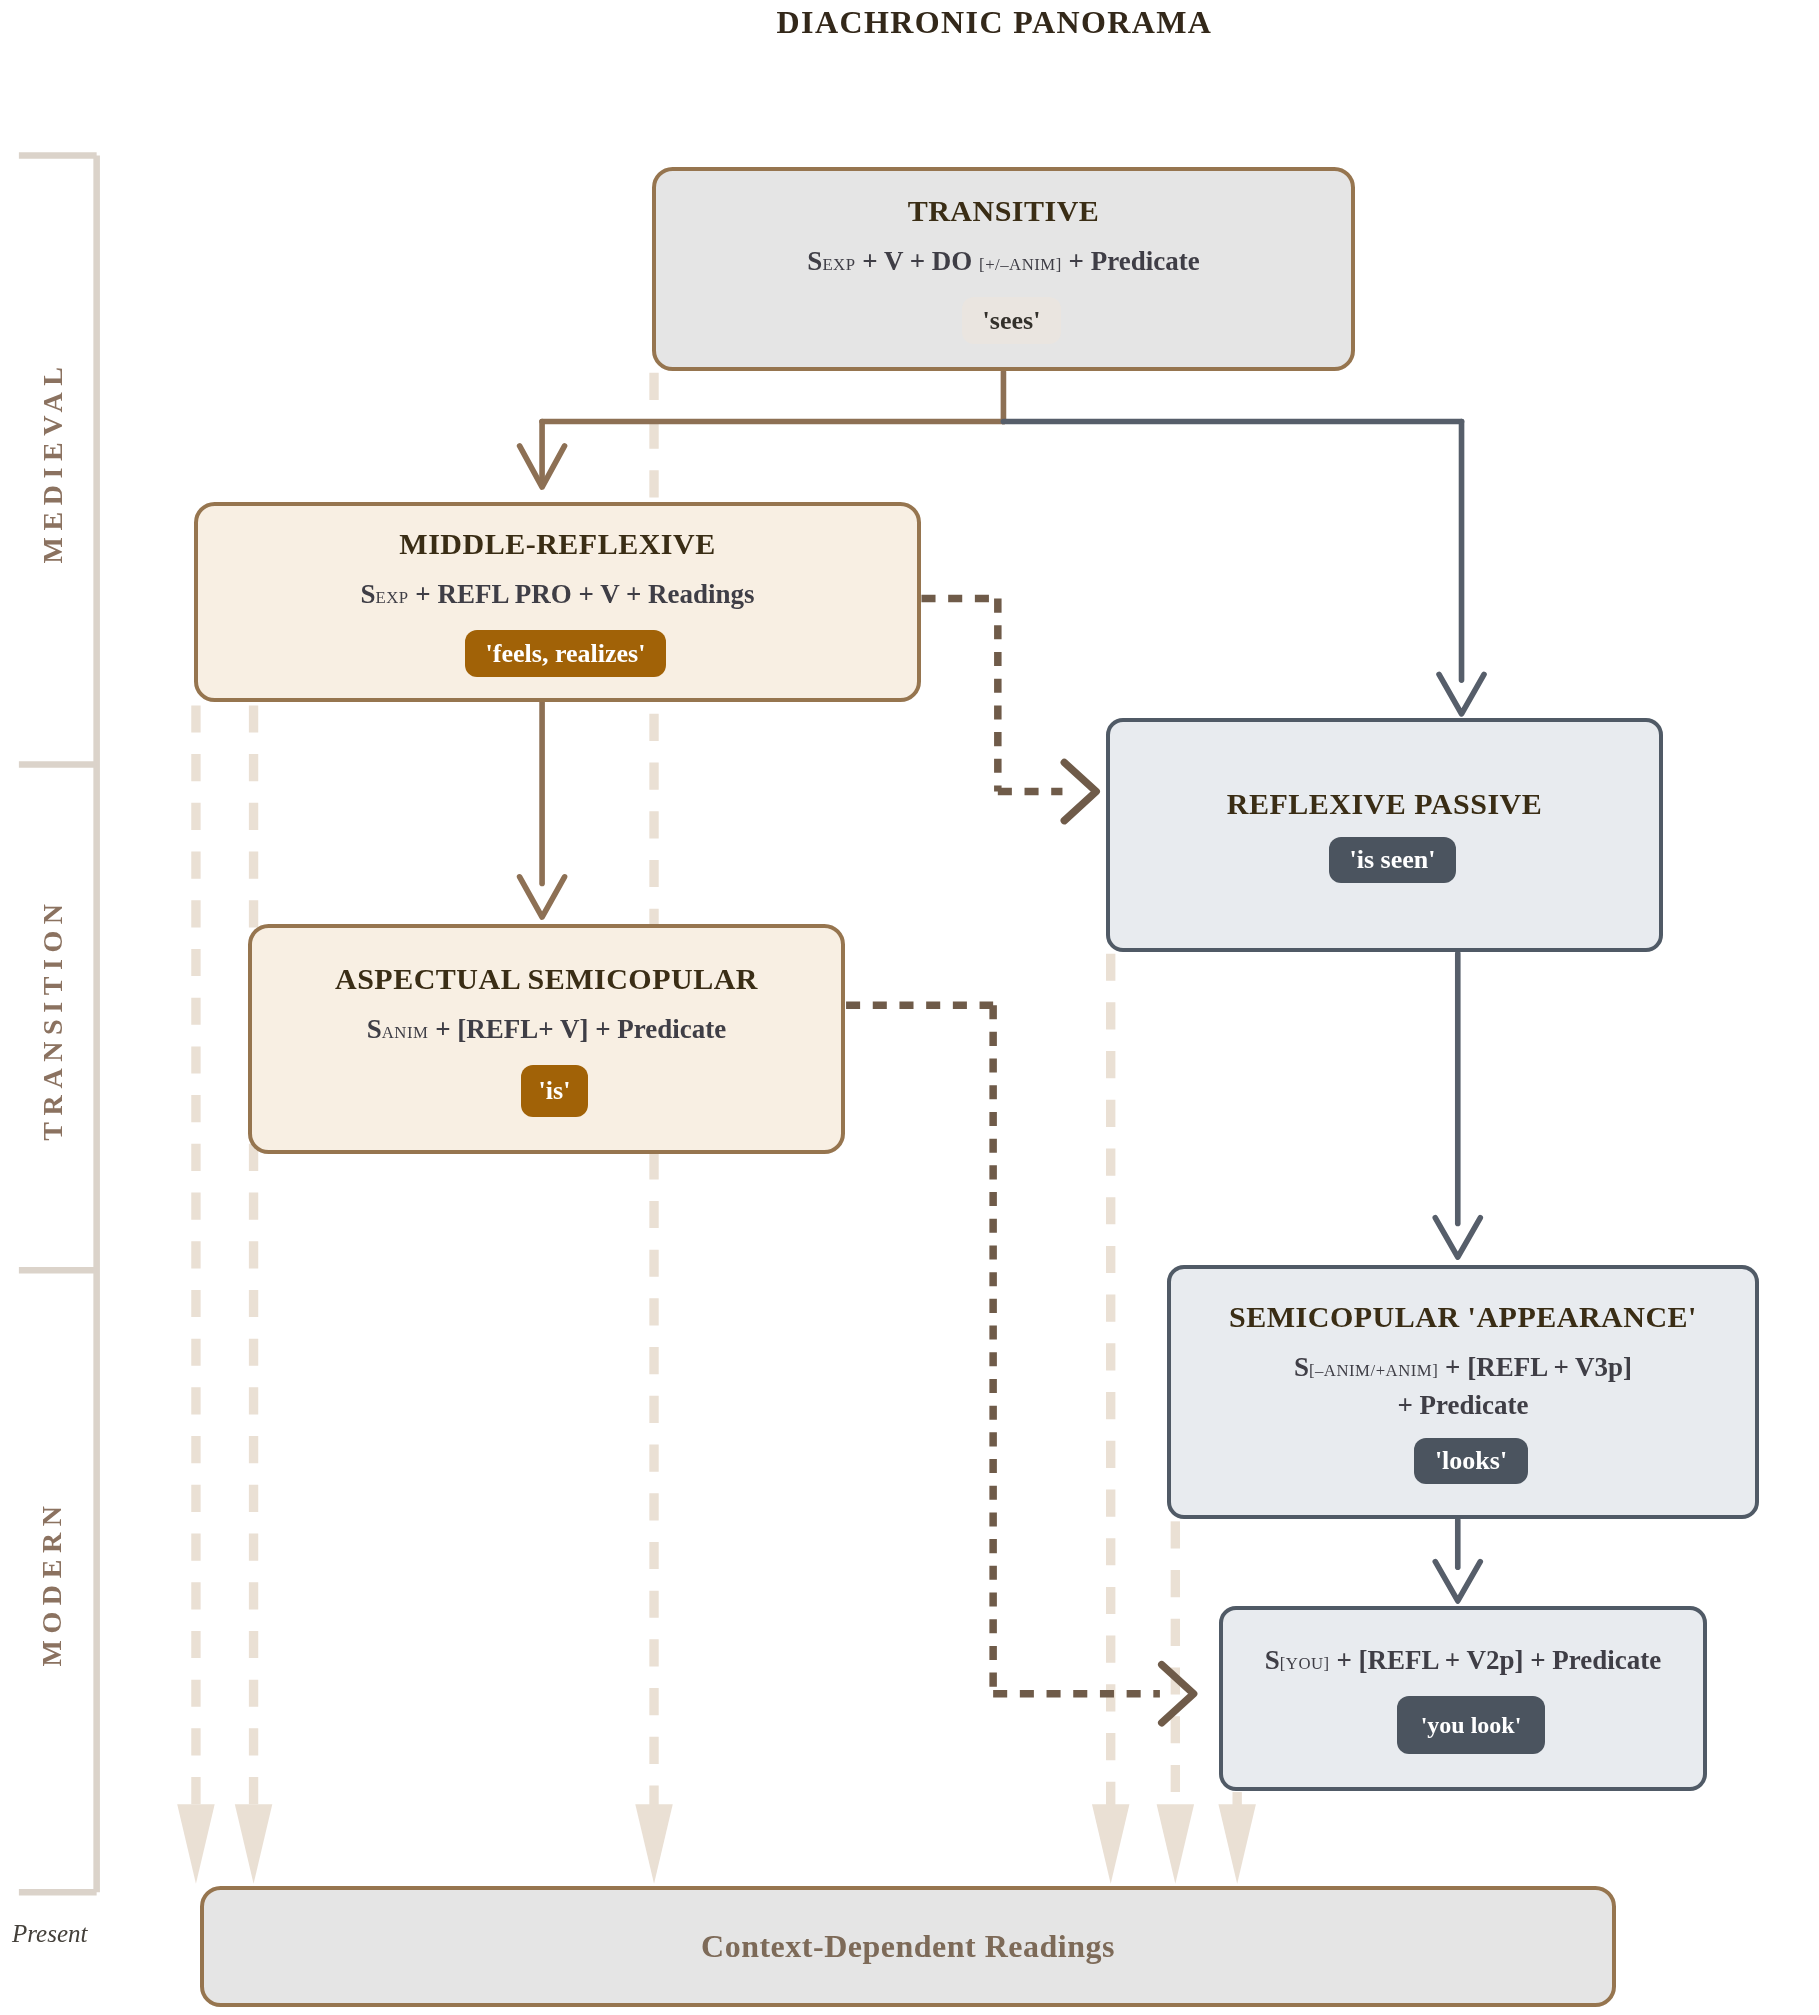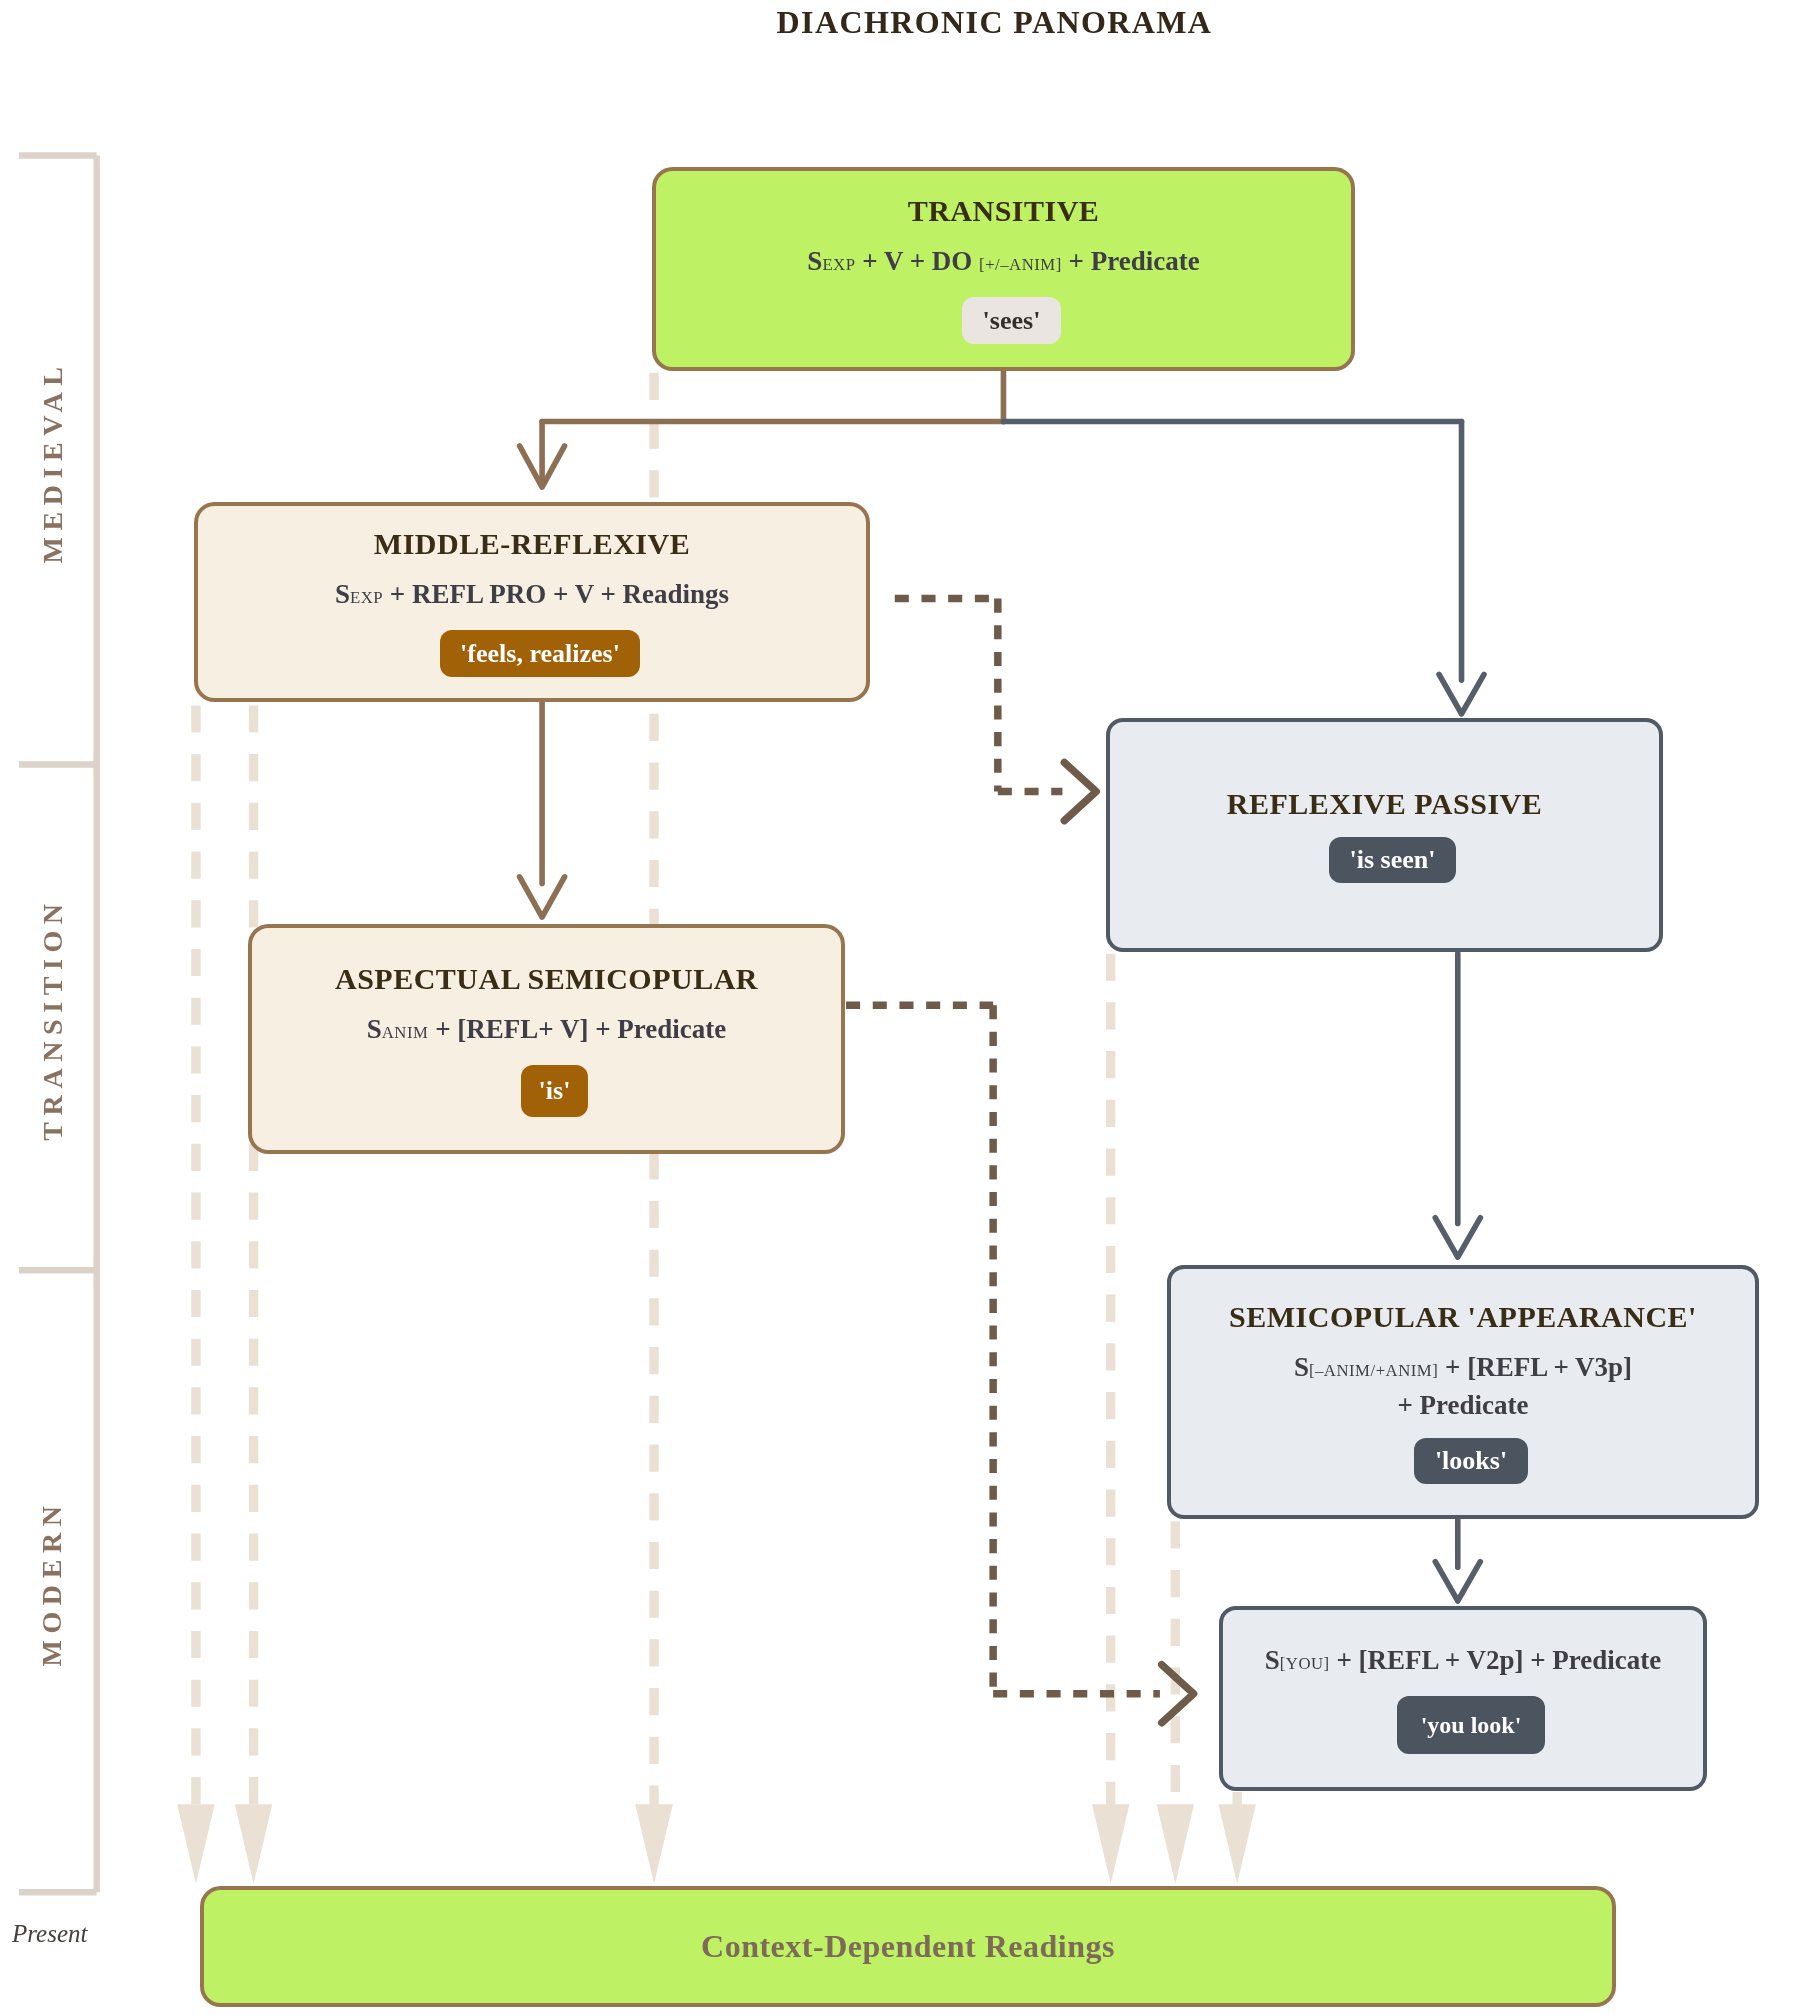--- a/index.html
+++ b/index.html
@@ -32,26 +32,26 @@
   #era-modern{left:-259px;top:1567px;width:622px;}
   #present-label{
     position:absolute;z-index:2;left:12px;top:1920px;width:122px;
     font-style:italic;font-size:25px;color:#44403a;
   }
   
   .box{
     position:absolute;z-index:2;
     box-sizing:border-box;
     display:flex;flex-direction:column;align-items:center;justify-content:center;
-    border-radius:20.6px;border:4.2px solid #96754f;background:#bef264;
+    border-radius:20.6px;border:4.2px solid #96754f;background:#e5e5e5;
   }
   .box.cream{background:#f8efe3;border-color:#96754f;}
   .box.slate{background:#e8ebef;border-color:#505a66;border-radius:17px;}
   #box-transitive{left:652px;top:167px;width:703px;height:204px;}
-  #box-middle-reflexive{left:194px;top:502px;width:676px;height:200px;}
+  #box-middle-reflexive{left:194px;top:502px;width:727px;height:200px;}
   #box-reflexive-passive{left:1106px;top:718px;width:557px;height:234px;align-items:center;}
   #box-aspectual{left:248px;top:924px;width:597px;height:230px;}
   #box-semicopular{left:1167px;top:1265px;width:592px;height:254px;}
   #box-second-person{left:1219px;top:1606px;width:488px;height:185px;}
   #box-context{left:200px;top:1886px;width:1416px;height:121px;}
 
   .box-title{
     font-size:30px;font-weight:bold;letter-spacing:0.5px;
     color:#3a2d15;text-align:center;line-height:34px;
   }

